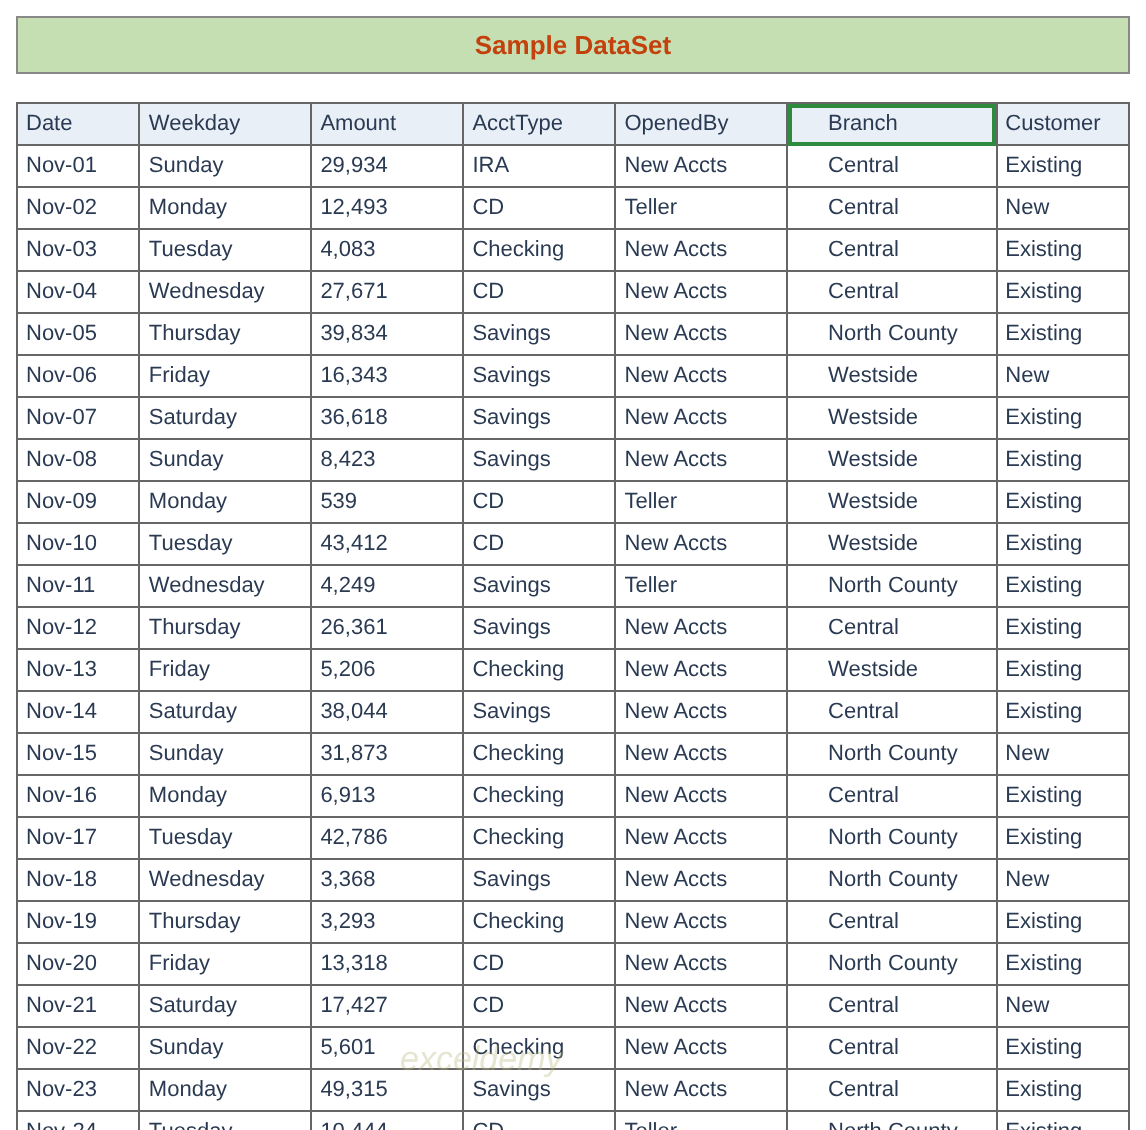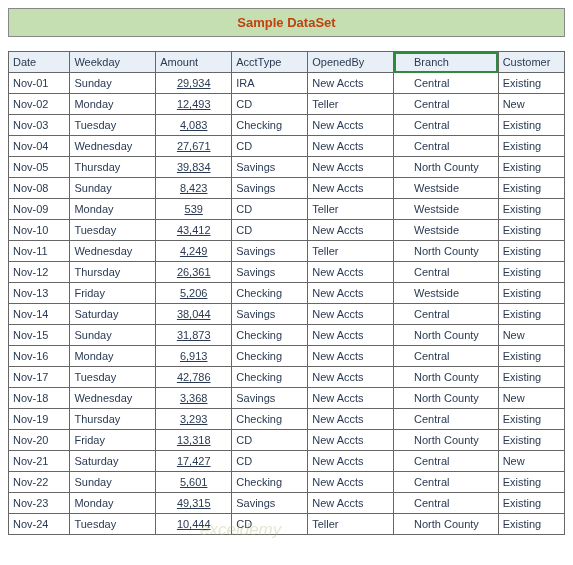--- a/index.html
+++ b/index.html
@@ -41,21 +41,21 @@
     color: #2a3a52;
     margin-left: 36px;
   }
   .col-date    { width: 11%; }
   .col-weekday { width: 16%; }
   .col-amount  { width: 14%; text-align: left; }
   .col-accttype{ width: 14%; }
   .col-openedby{ width: 16%; }
   .col-branch  { width: 17%; padding-left: 20px; }
   .col-customer{ width: 12%; }
-  td.col-amount { text-align: center; text-decoration: underline; }
+  td.col-amount { text-align: left; }
   th.selected {
     outline: 2px solid #2e8b3d;
     outline-offset: -2px;
   }
   .watermark {
     position: absolute;
     left: 200px;
     top: 520px;
     font-size: 17px;
     color: rgba(180,180,120,0.35);
@@ -120,20 +120,38 @@
       <tr>
         <td class="col-date">Nov-05</td>
         <td class="col-weekday">Thursday</td>
         <td class="col-amount">39,834</td>
         <td class="col-accttype">Savings</td>
         <td class="col-openedby">New Accts</td>
         <td class="col-branch">North County</td>
         <td class="col-customer">Existing</td>
       </tr>
       <tr>
+        <td class="col-date">Nov-06</td>
+        <td class="col-weekday">Friday</td>
+        <td class="col-amount">16,343</td>
+        <td class="col-accttype">Savings</td>
+        <td class="col-openedby">New Accts</td>
+        <td class="col-branch">Westside</td>
+        <td class="col-customer">New</td>
+      </tr>
+      <tr>
+        <td class="col-date">Nov-07</td>
+        <td class="col-weekday">Saturday</td>
+        <td class="col-amount">36,618</td>
+        <td class="col-accttype">Savings</td>
+        <td class="col-openedby">New Accts</td>
+        <td class="col-branch">Westside</td>
+        <td class="col-customer">Existing</td>
+      </tr>
+      <tr>
         <td class="col-date">Nov-08</td>
         <td class="col-weekday">Sunday</td>
         <td class="col-amount">8,423</td>
         <td class="col-accttype">Savings</td>
         <td class="col-openedby">New Accts</td>
         <td class="col-branch">Westside</td>
         <td class="col-customer">Existing</td>
       </tr>
       <tr>
         <td class="col-date">Nov-09</td>

